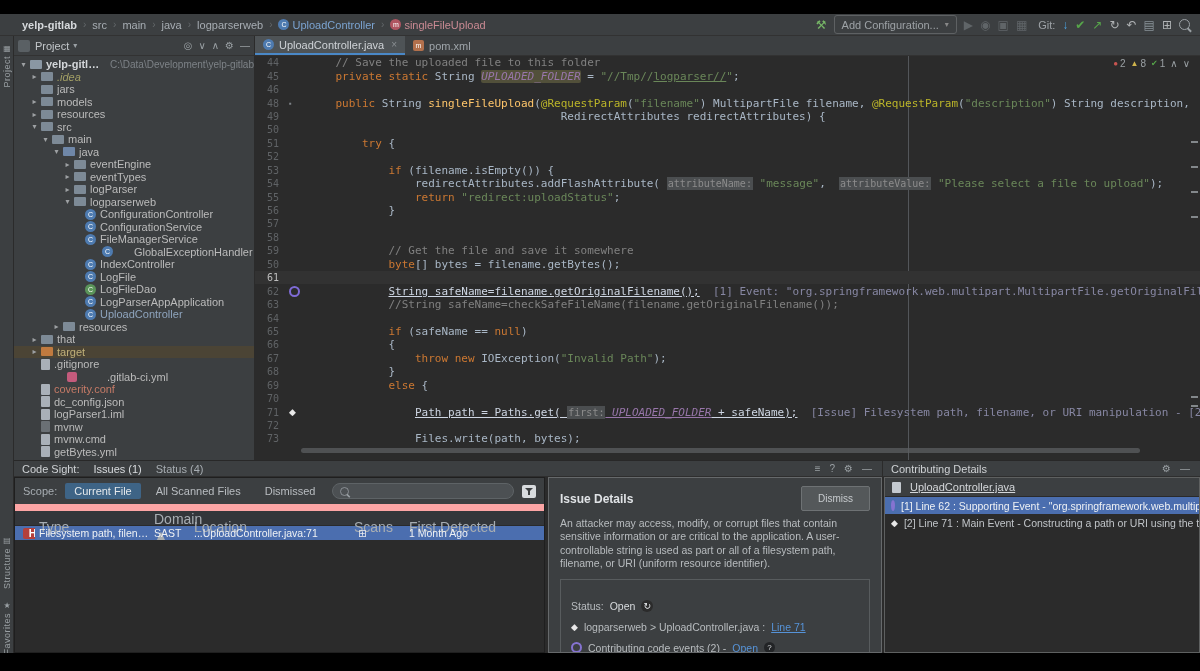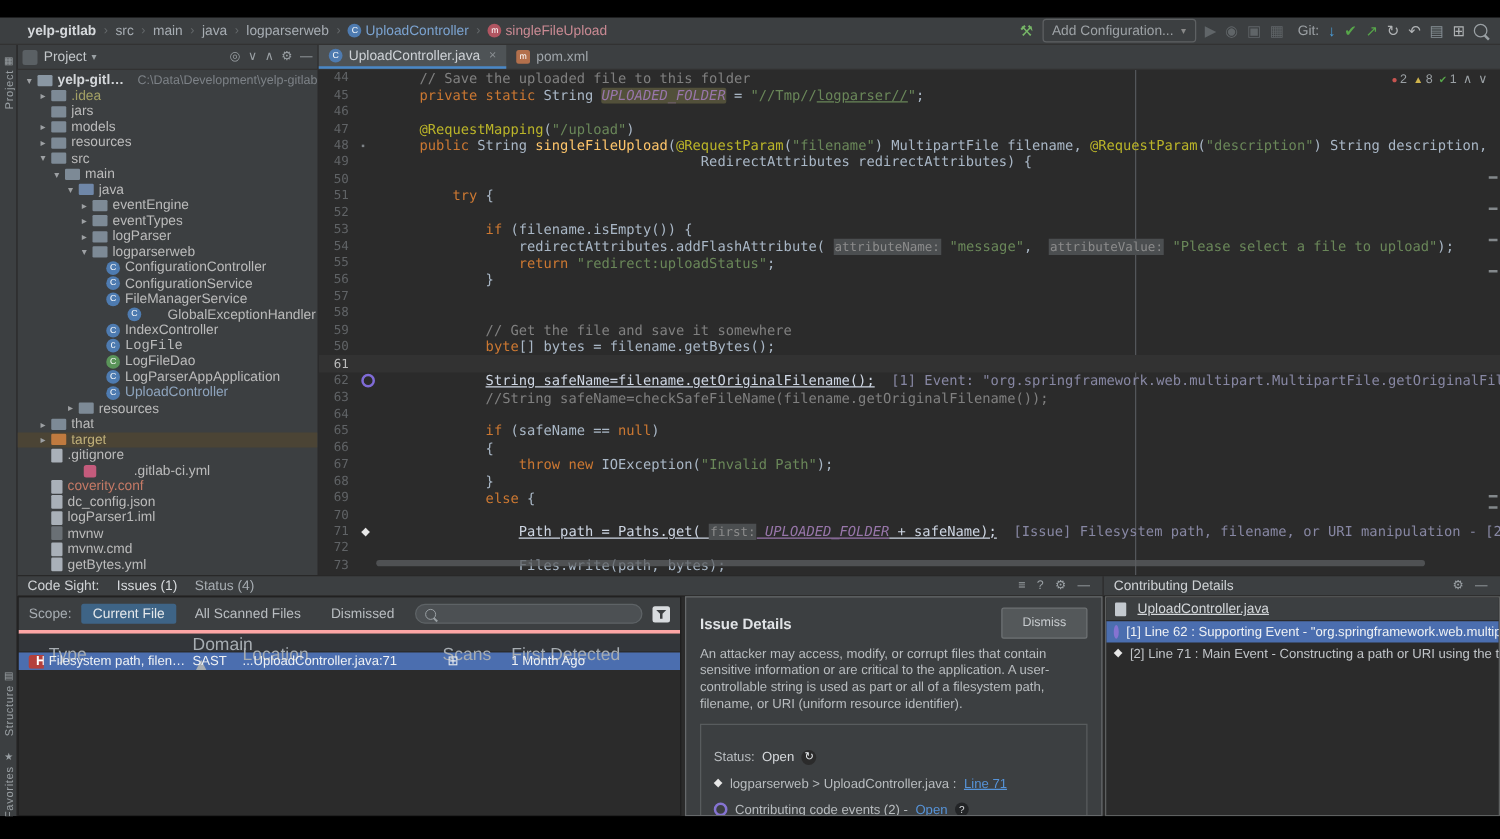--- a/index.html
+++ b/index.html
@@ -55,21 +55,21 @@
   .stripe .vtab .vg{font-size:8px;}
   .stripe .vlabel{writing-mode:vertical-rl;transform:rotate(180deg);letter-spacing:.5px;}
   
   .tree{position:absolute;left:14px;top:56px;width:241px;height:404px;background:#3c3f41;
     border-right:1px solid #2b2b2b;box-sizing:border-box;overflow:hidden;padding-top:2px;}
   .trow{display:flex;align-items:center;height:12.5px;white-space:nowrap;color:#bbbbbb;cursor:default;}
   .trow .arr{width:11px;flex:none;text-align:center;color:#9da0a3;font-size:8px;}
   .trow .tlabel{overflow:hidden;text-overflow:ellipsis;}
   .trow .tpath{color:#7d8287;margin-left:6px;font-size:10px;}
   .trow.bold .tlabel{font-weight:bold;color:#d4d7da;}
-  .trow.excluded .tlabel{color:#a3a065;}
+  .trow.excluded .tlabel{color:#a3a065;font-style:italic;}
   .trow.openfile .tlabel{color:#8ea4bd;}
   .trow.redfile .tlabel{color:#c57a66;}
   .trow.targetrow{background:#4b4435;}
   .trow.targetrow .tlabel{color:#c0b079;}
   .tic{width:12px;height:11px;margin:0 4px 0 1px;flex:none;display:inline-flex;align-items:center;
     justify-content:center;font-size:7px;color:#fff;}
   .tic-folder,.tic-project,.tic-package,.tic-folder-src{background:#7d8a96;border-radius:1px;height:9px;}
   .tic-folder-src{background:#6f87a8;}
   .tic-project{background:#8a97a3;}
   .tic-folder-excluded{background:#c07a3f;border-radius:1px;height:9px;}
@@ -112,21 +112,21 @@
   .bh-tab.active{color:#d8dbde;}
   .bh-actions{position:absolute;right:10px;display:flex;gap:9px;align-items:center;}
   .bh-actions span{color:#9aa0a4;font-size:10px;}
   .bh-right{flex:1;border-left:1px solid #2b2b2b;display:flex;align-items:center;
     padding-left:8px;position:relative;}
   
   .bcontent{position:absolute;left:14px;top:477px;width:1186px;height:176px;background:#2b2b2b;}
   .panel-issues{position:absolute;left:0;top:0;width:531px;height:176px;background:#2b2b2b;
     border:1px solid #1f1f1f;box-sizing:border-box;}
   .iss-toolbar{height:26px;background:#3c3f41;display:flex;align-items:center;gap:8px;
-    padding:0 8px;border-bottom:3px solid #fca5a5;}
+    padding:0 8px;border-bottom:7px solid #fca5a5;}
   .scope-label{color:#a7adb2;}
   .scope-btn{padding:2px 9px;border-radius:2px;color:#b9bdc1;cursor:default;}
   .scope-btn.active{background:#3e6486;color:#e4e8eb;}
   .iss-search{flex:1;max-width:262px;height:14px;background:#4c5053;border:1px solid #5e6366;
     border-radius:8px;display:flex;align-items:center;padding:0 6px;gap:4px;}
   .iss-search .search-ic{transform:scale(.8);}
   .funnel{margin-left:auto;width:14px;height:13px;background:#d8dbde;border-radius:2px;position:relative;}
   .funnel::before{content:"";position:absolute;left:3px;top:3px;border-left:4px solid transparent;
     border-right:4px solid transparent;border-top:4px solid #3c3f41;}
   .funnel::after{content:"";position:absolute;left:6.2px;top:6px;width:1.6px;height:4px;background:#3c3f41;}
@@ -353,21 +353,21 @@
       <div class="trow " style="padding-left: 59px; gap: 17px;">
         <span class="arr"></span>
         <span class="tic tic-class">C</span>
         <span class="tlabel">GlobalExceptionHandler</span>
       </div>
       <div class="trow " style="padding-left: 59px;">
         <span class="arr"></span>
         <span class="tic tic-class">C</span>
         <span class="tlabel">IndexController</span>
       </div>
-      <div class="trow " style="padding-left: 59px; font-family: Liberation Mono, monospace;">
+      <div class="trow " style="padding-left: 59px;">
         <span class="arr"></span>
         <span class="tic tic-class">C</span>
         <span class="tlabel">LogFile</span>
       </div>
       <div class="trow " style="padding-left: 59px;">
         <span class="arr"></span>
         <span class="tic tic-class-green">C</span>
         <span class="tlabel">LogFileDao</span>
       </div>
       <div class="trow " style="padding-left: 59px;">
@@ -463,25 +463,20 @@
         </div>
         <div class="cl">
           <span class="ln">45</span>
           <span class="gi"></span>
           <span class="code"><span class="c-pl">    </span><span class="c-kw">private static </span><span class="c-pl">String </span><span class="c-selfld">UPLOADED_FOLDER</span><span class="c-pl"> = </span><span class="c-st">"//Tmp//</span><span class="c-ust">logparser//</span><span class="c-st">"</span><span class="c-pl">;</span></span>
         </div>
         <div class="cl">
           <span class="ln">46</span>
           <span class="gi"></span>
           <span class="code"></span>
-        </div>
-        <div class="cl">
-          <span class="ln">47</span>
-          <span class="gi"></span>
-          <span class="code"><span class="c-pl">    </span><span class="c-ann">@RequestMapping</span><span class="c-pl">(</span><span class="c-st">"/upload"</span><span class="c-pl">)</span></span>
         </div>
         <div class="cl">
           <span class="ln">48</span>
           <span class="gi">
             <span class="g-bean">▪</span>
           </span>
           <span class="code"><span class="c-pl">    </span><span class="c-kw">public </span><span class="c-pl">String </span><span class="c-mth">singleFileUpload</span><span class="c-pl">(</span><span class="c-ann">@RequestParam</span><span class="c-pl">(</span><span class="c-st">"filename"</span><span class="c-pl">) MultipartFile filename, </span><span class="c-ann">@RequestParam</span><span class="c-pl">(</span><span class="c-st">"description"</span><span class="c-pl">) String description,</span></span>
         </div>
         <div class="cl">
           <span class="ln">49</span>

